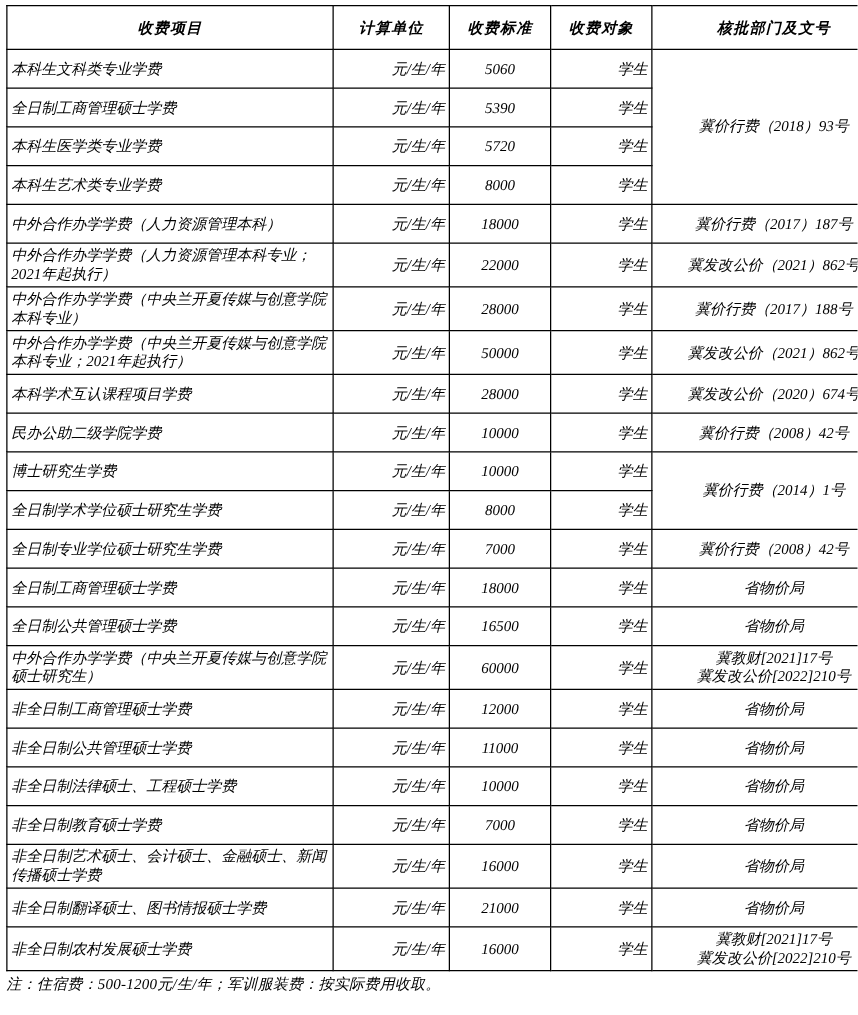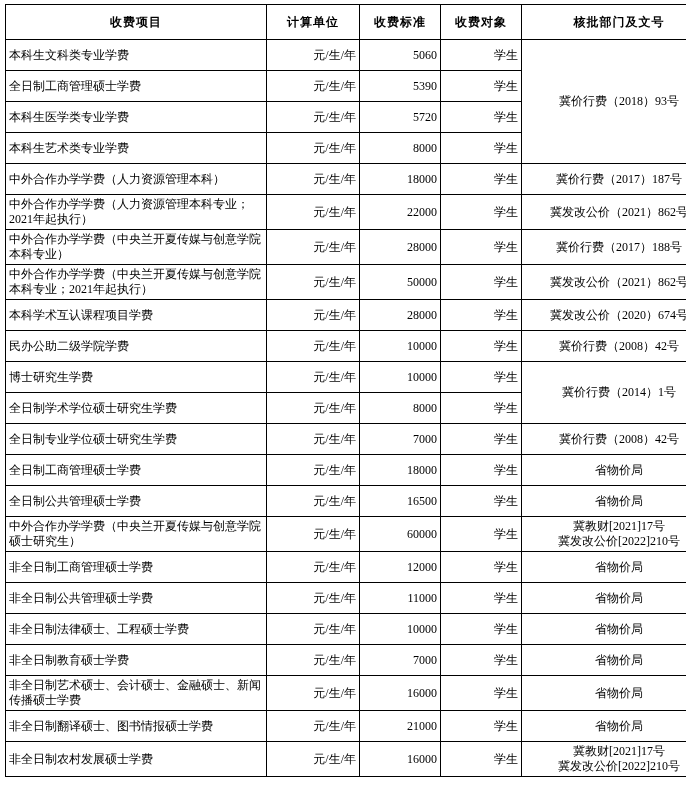--- a/index.html
+++ b/index.html
@@ -13,20 +13,21 @@
     font-family: "Liberation Serif", "DejaVu Serif", serif;
     color: #000000;
     overflow: hidden;
   }
   .page {
     position: relative;
     width: 686px;
     height: 812px;
     box-sizing: border-box;
     padding: 4px 5px 0 5px;
+    font-style: italic;
   }
   table.fee-table {
     border-collapse: collapse;
     table-layout: fixed;
     width: 676px;
     margin: 0;
   }
   table.fee-table td, table.fee-table th {
     border: 1px solid #000000;
     padding: 2px 3px;
@@ -54,21 +55,21 @@
     padding-left: 5px;
     font-size: 12px;
     height: 26px;
     margin-left: 28px;
   }
   td.unit, td.target {
     text-align: right;
     font-size: 12px;
   }
   td.std {
-    text-align: right;
+    text-align: center;
     padding-right: 10px;
     font-size: 12px;
   }
   td.dept {
     text-align: center;
     font-size: 11.5px;
     line-height: 1.3;
   }
   .footnote {
     margin-top: 2px;
@@ -246,13 +247,14 @@
         </tr>
         <tr>
           <td class="item">非全日制农村发展硕士学费</td>
           <td class="unit">元/生/年</td>
           <td class="std">16000</td>
           <td class="target">学生</td>
           <td class="dept">冀教财[2021]17号<br>冀发改公价[2022]210号</td>
         </tr>
       </tbody>
   </table>
+  <div class="footnote">注：住宿费：500-1200元/生/年；军训服装费：按实际费用收取。</div>
 </div>
 
 </body></html>

